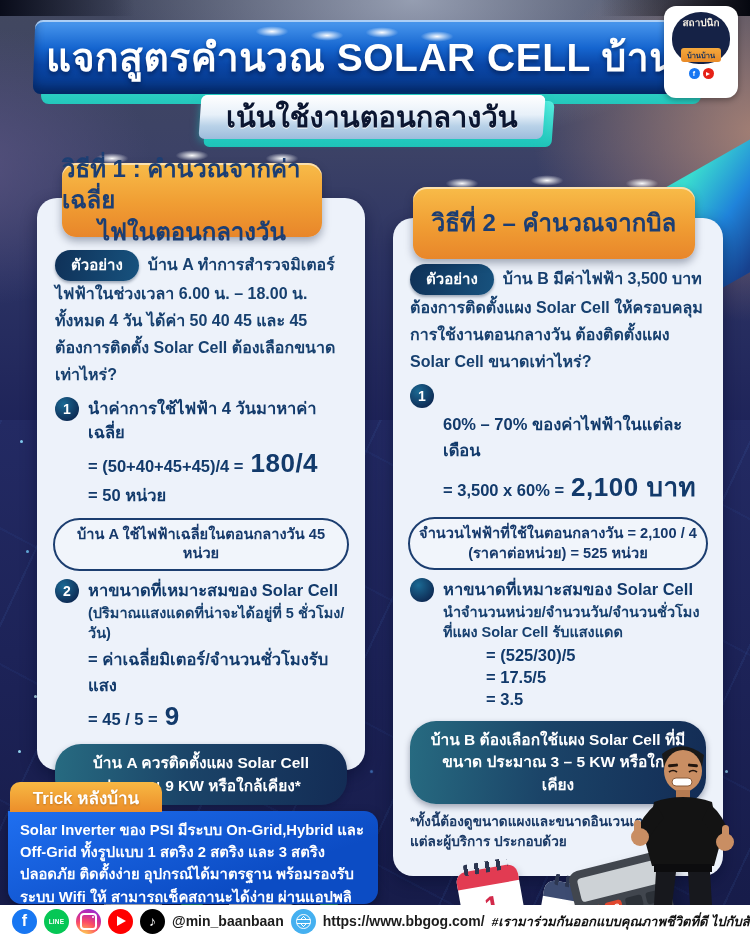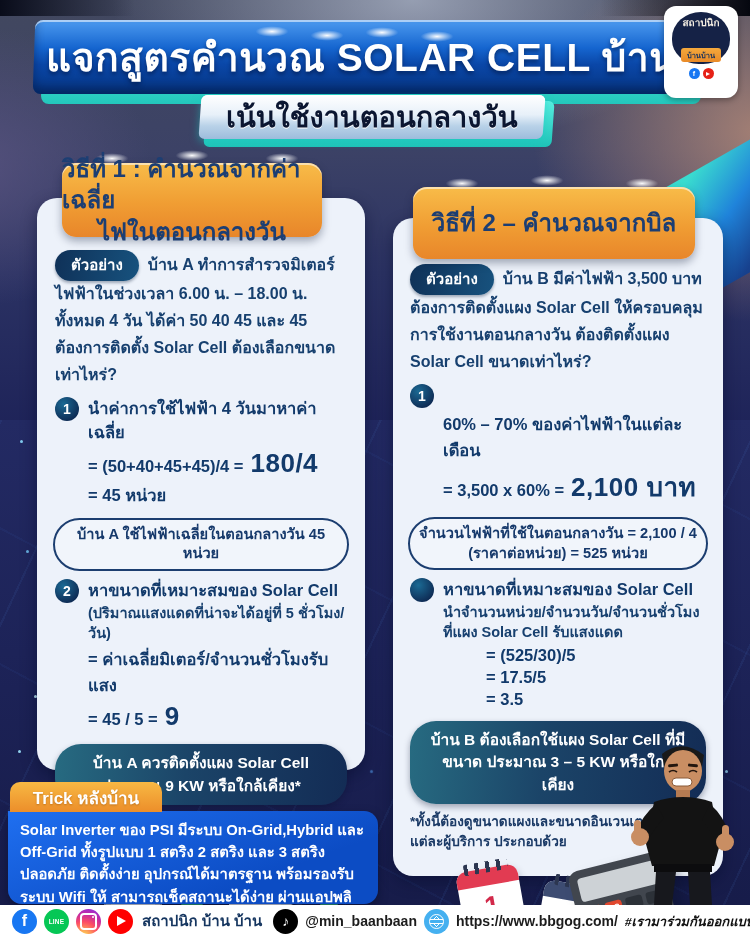--- a/index.html
+++ b/index.html
@@ -216,21 +216,21 @@
 
     <div class="step">
       <span class="circle">1</span>
       <span class="step-title">นำค่าการใช้ไฟฟ้า 4 วันมาหาค่าเฉลี่ย</span>
     </div>
     <div class="fline">
       <span>= (50+40+45+45)/4 =</span>
       <span class="big">180/4</span>
     </div>
     <div class="fline">
-      <span>= 45 หน่วย</span>
+      <span>= 50 หน่วย</span>
     </div>
 
     <div class="outline-pill">บ้าน A ใช้ไฟฟ้าเฉลี่ยในตอนกลางวัน 45 หน่วย</div>
 
     <div class="step">
       <span class="circle">2</span>
       <span>
         <span class="step-title">หาขนาดที่เหมาะสมของ Solar Cell</span><br>
         <span class="step-sub">(ปริมาณแสงแดดที่น่าจะได้อยู่ที่ 5 ชั่วโมง/วัน)</span>
       </span>
@@ -387,21 +387,20 @@
     <span class="sicon fb">f</span>
     <span class="sicon line">LINE</span>
     <span class="sicon ig">
         <span class="ig-frame">
           <span class="ig-dot"></span>
         </span>
       </span>
     <span class="sicon yt">
         <span class="play-tri"></span>
       </span>
-    <span class="f-brand">สถาปนิก บ้าน บ้าน</span>
     <span class="sicon tiktok">♪</span>
     <span class="f-handle">@min_baanbaan</span>
     <span class="sicon globe">
         <span class="globe-lines"></span>
       </span>
     <span class="f-url">https://www.bbgog.com/</span>
     <span class="f-hash">#เรามาร่วมกันออกแบบคุณภาพชีวิตที่ดี ไปกับสังคมสถาปนิก บ้าน บ้าน</span>
   </div>
 
 </div>

